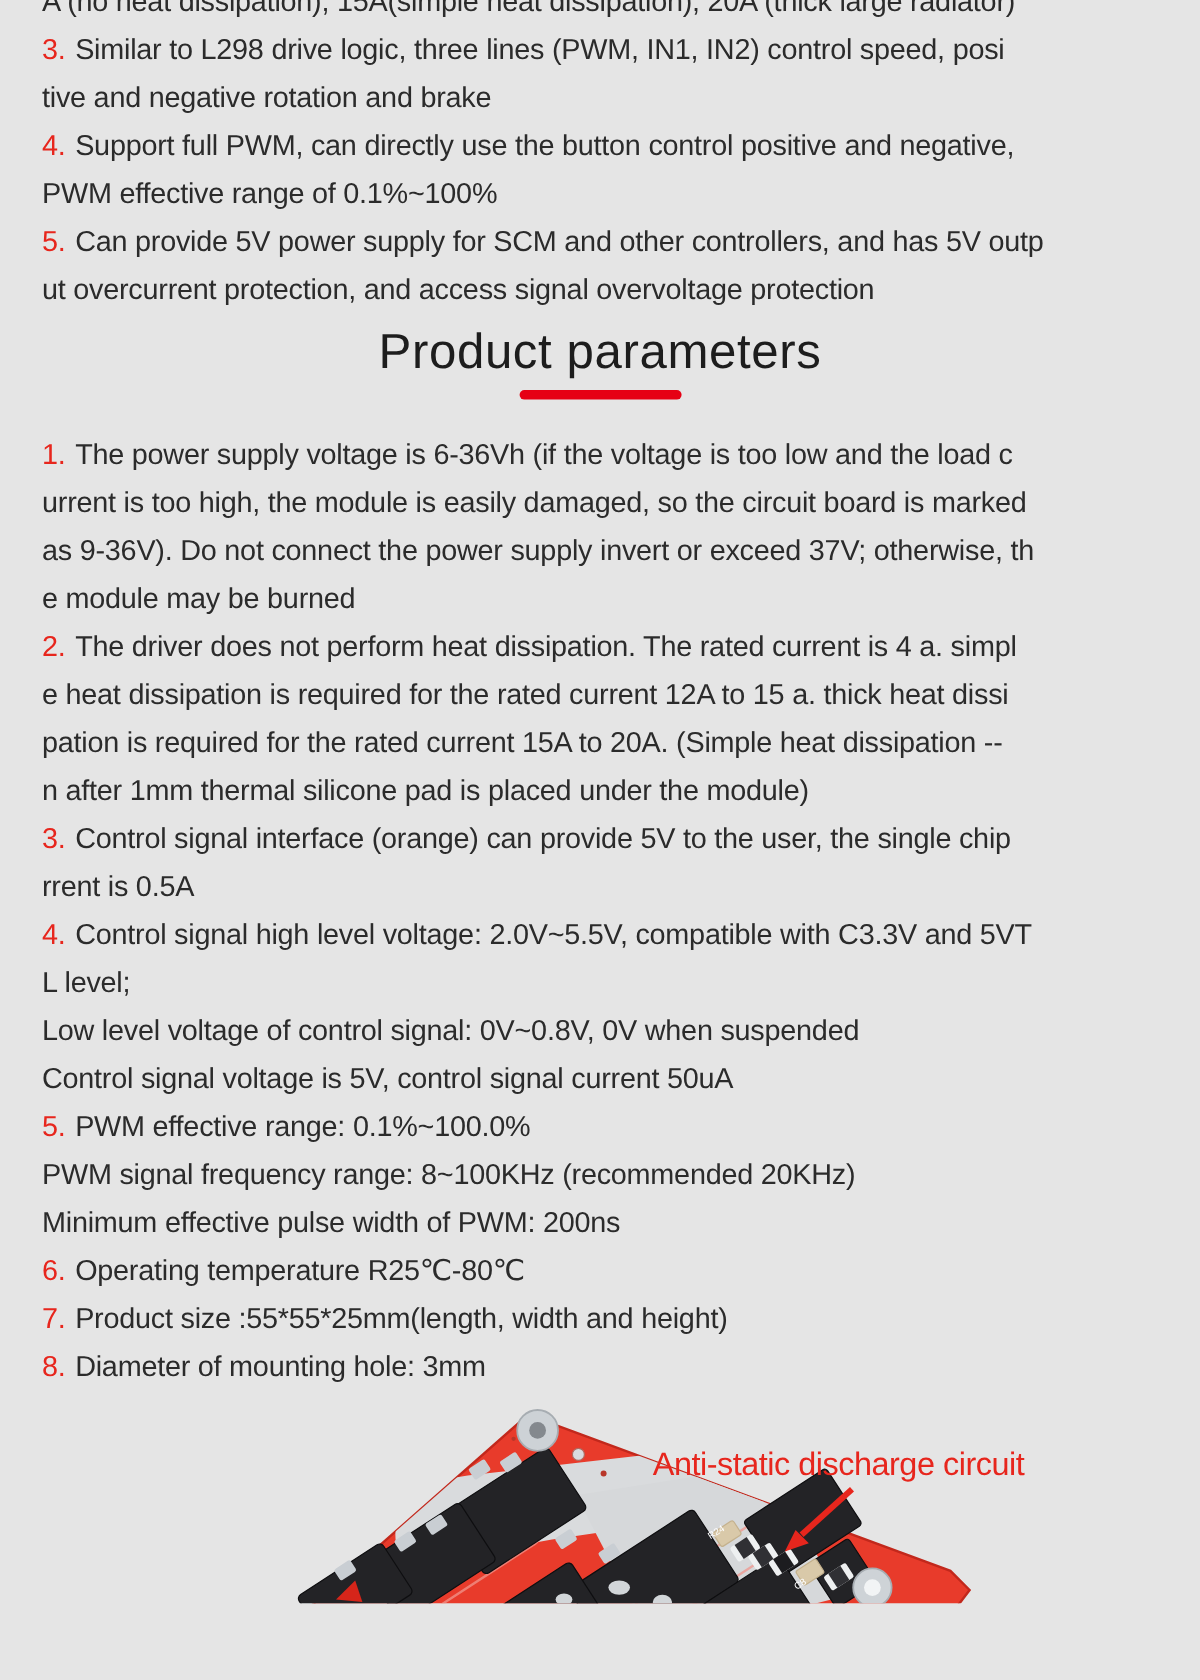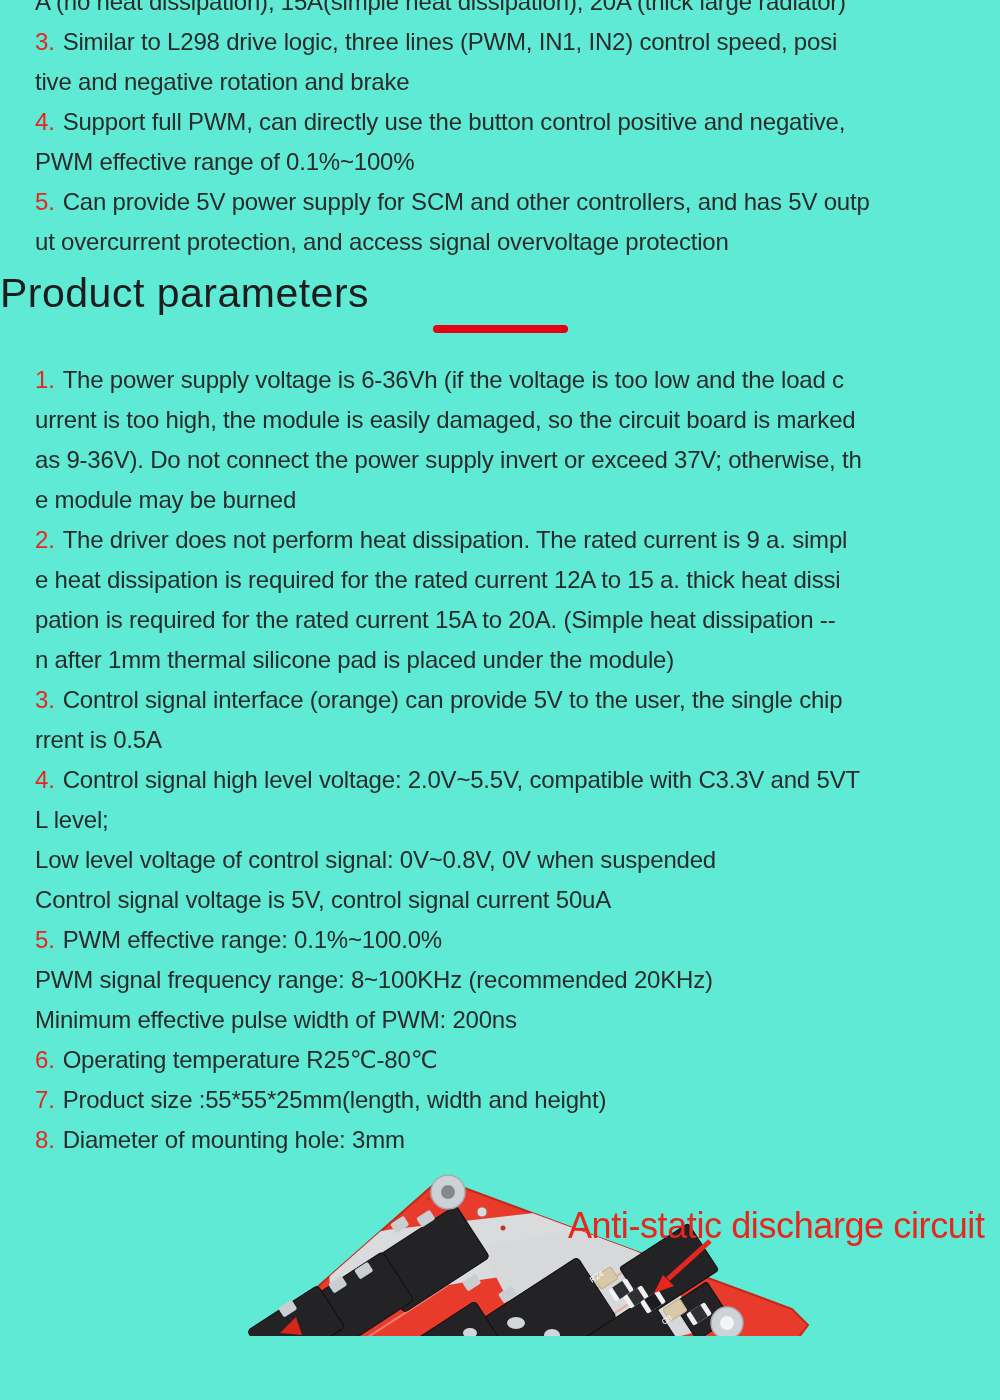--- a/index.html
+++ b/index.html
@@ -1,42 +1,42 @@
 <!DOCTYPE html>
 <html><head>
 <meta charset="utf-8">
 <style>
   html,body { margin:0; padding:0; background:#ffffff; }
   .page {
     position:relative; width:1000px; height:1400px; overflow:hidden;
-    background:#5eead4; font-family:"Liberation Sans","DejaVu Sans",sans-serif;
+    background:#e5e5e5; font-family:"Liberation Sans","DejaVu Sans",sans-serif;
     color:#2b2b2b;
   }
   .textcol { padding-left:35px; padding-right:20px; }
   .line {
     height:40px; line-height:40px; font-size:24px;
     white-space:nowrap; letter-spacing:-0.2px; color:#2b2b2b;
   }
   .line .num { color:#e7261d; margin-right:8px; }
   #intro { margin-top:-18px; }
   #params { margin-top:27px; }
-  .heading-wrap { margin-top:6px; text-align:left; }
+  .heading-wrap { margin-top:6px; text-align:center; }
   .heading-wrap h1 {
     margin:0; font-size:41px; line-height:50px; font-weight:400;
     color:#1d1d1d; letter-spacing:0.5px;
   }
   .underline {
     width:135px; height:8px; border-radius:4px;
     background:#e60014; margin:7px auto 0 auto;
   }
   .photo { position:relative; margin-top:11px; height:165px; }
   .photo svg { position:absolute; left:0; top:0; }
   .annotation {
-    position:absolute; left:568px; top:34px;
-    font-size:36px; letter-spacing:-0.4px; color:#e7261d; white-space:nowrap;
+    position:absolute; left:544px; top:34px;
+    font-size:27px; letter-spacing:-0.4px; color:#e7261d; white-space:nowrap;
   }
 </style>
 </head>
 <body>
 
 <div class="page">
 
   <div class="textcol" id="intro">
       <div class="line" style="margin-top: -18px;"><span>A (no heat dissipation); 15A(simple heat dissipation); 20A (thick large radiator)</span></div>
       <div class="line"><span class="num">3.</span><span>Similar to L298 drive logic, three lines (PWM, IN1, IN2) control speed, posi</span></div>
@@ -50,21 +50,21 @@
   <div class="heading-wrap">
     <h1>Product parameters</h1>
     <div class="underline"></div>
   </div>
 
   <div class="textcol" id="params">
       <div class="line"><span class="num">1.</span><span>The power supply voltage is 6-36Vh (if the voltage is too low and the load c</span></div>
       <div class="line"><span>urrent is too high, the module is easily damaged, so the circuit board is marked</span></div>
       <div class="line"><span>as 9-36V). Do not connect the power supply invert or exceed 37V; otherwise, th</span></div>
       <div class="line"><span>e module may be burned</span></div>
-      <div class="line"><span class="num">2.</span><span>The driver does not perform heat dissipation. The rated current is 9 a. simpl</span></div>
+      <div class="line"><span class="num">2.</span><span>The driver does not perform heat dissipation. The rated current is 4 a. simpl</span></div>
       <div class="line"><span>e heat dissipation is required for the rated current 12A to 15 a. thick heat dissi</span></div>
       <div class="line"><span>pation is required for the rated current 15A to 20A. (Simple heat dissipation --</span></div>
       <div class="line"><span>n after 1mm thermal silicone pad is placed under the module)</span></div>
       <div class="line"><span class="num">3.</span><span>Control signal interface (orange) can provide 5V to the user, the single chip</span></div>
       <div class="line"><span>rrent is 0.5A</span></div>
       <div class="line"><span class="num">4.</span><span>Control signal high level voltage: 2.0V~5.5V, compatible with C3.3V and 5VT</span></div>
       <div class="line"><span>L level;</span></div>
       <div class="line"><span>Low level voltage of control signal: 0V~0.8V, 0V when suspended</span></div>
       <div class="line"><span>Control signal voltage is 5V, control signal current 50uA</span></div>
       <div class="line"><span class="num">5.</span><span>PWM effective range: 0.1%~100.0%</span></div>

